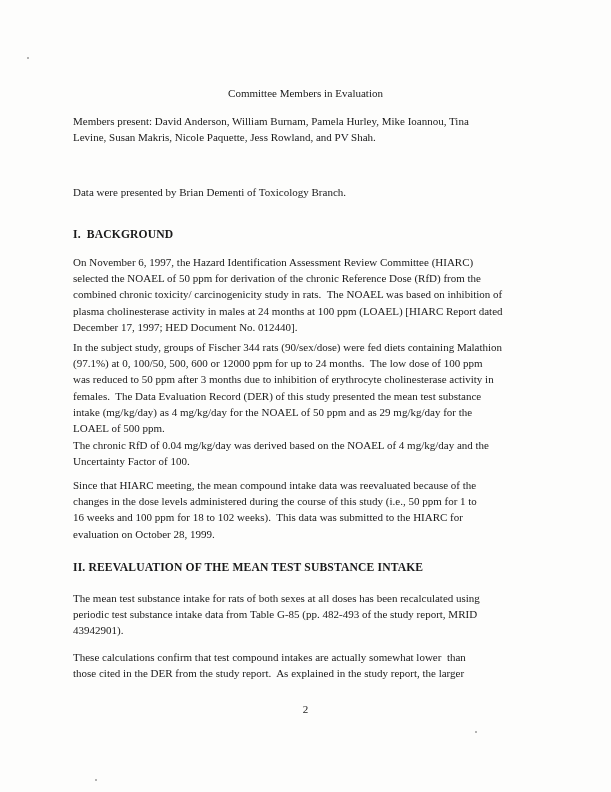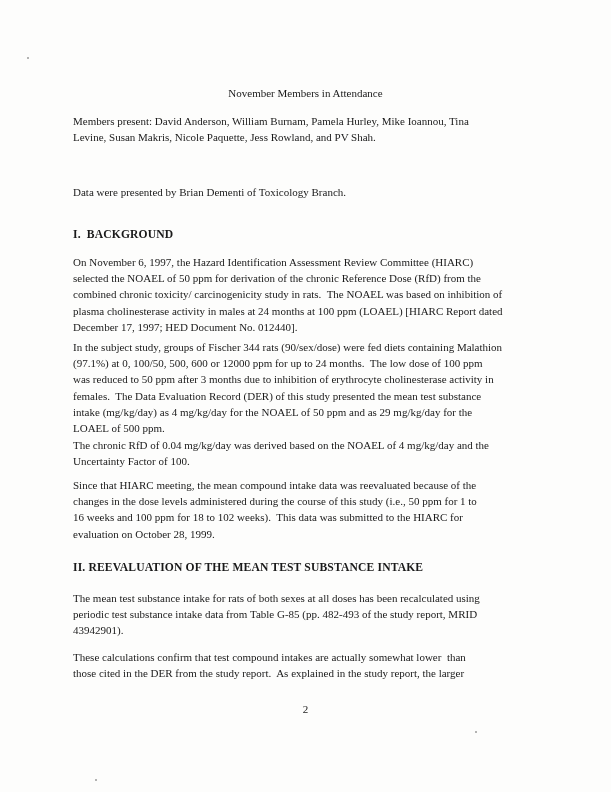--- a/index.html
+++ b/index.html
@@ -39,21 +39,21 @@
     position: absolute;
     background: #9a9a9a;
     border-radius: 50%;
   }
 </style>
 </head>
 <body>
 
 <div class="page">
 
-  <div class="block centered" style="top:85px;">November Members in Attendance</div>
+  <div class="block centered" style="top:85px;">Committee Members in Evaluation</div>
 
   <div class="block" style="top:113px;">Members present: David Anderson, William Burnam, Pamela Hurley, Mike Ioannou, Tina
 Levine, Susan Makris, Nicole Paquette, Jess Rowland, and PV Shah.</div>
 
   <div class="block" style="top:184px;">Data were presented by Brian Dementi of Toxicology Branch.</div>
 
   <div class="block heading" style="top:227px;">I.  BACKGROUND</div>
 
   <div class="block" style="top:254px;">On November 6, 1997, the Hazard Identification Assessment Review Committee (HIARC)
 selected the NOAEL of 50 ppm for derivation of the chronic Reference Dose (RfD) from the

